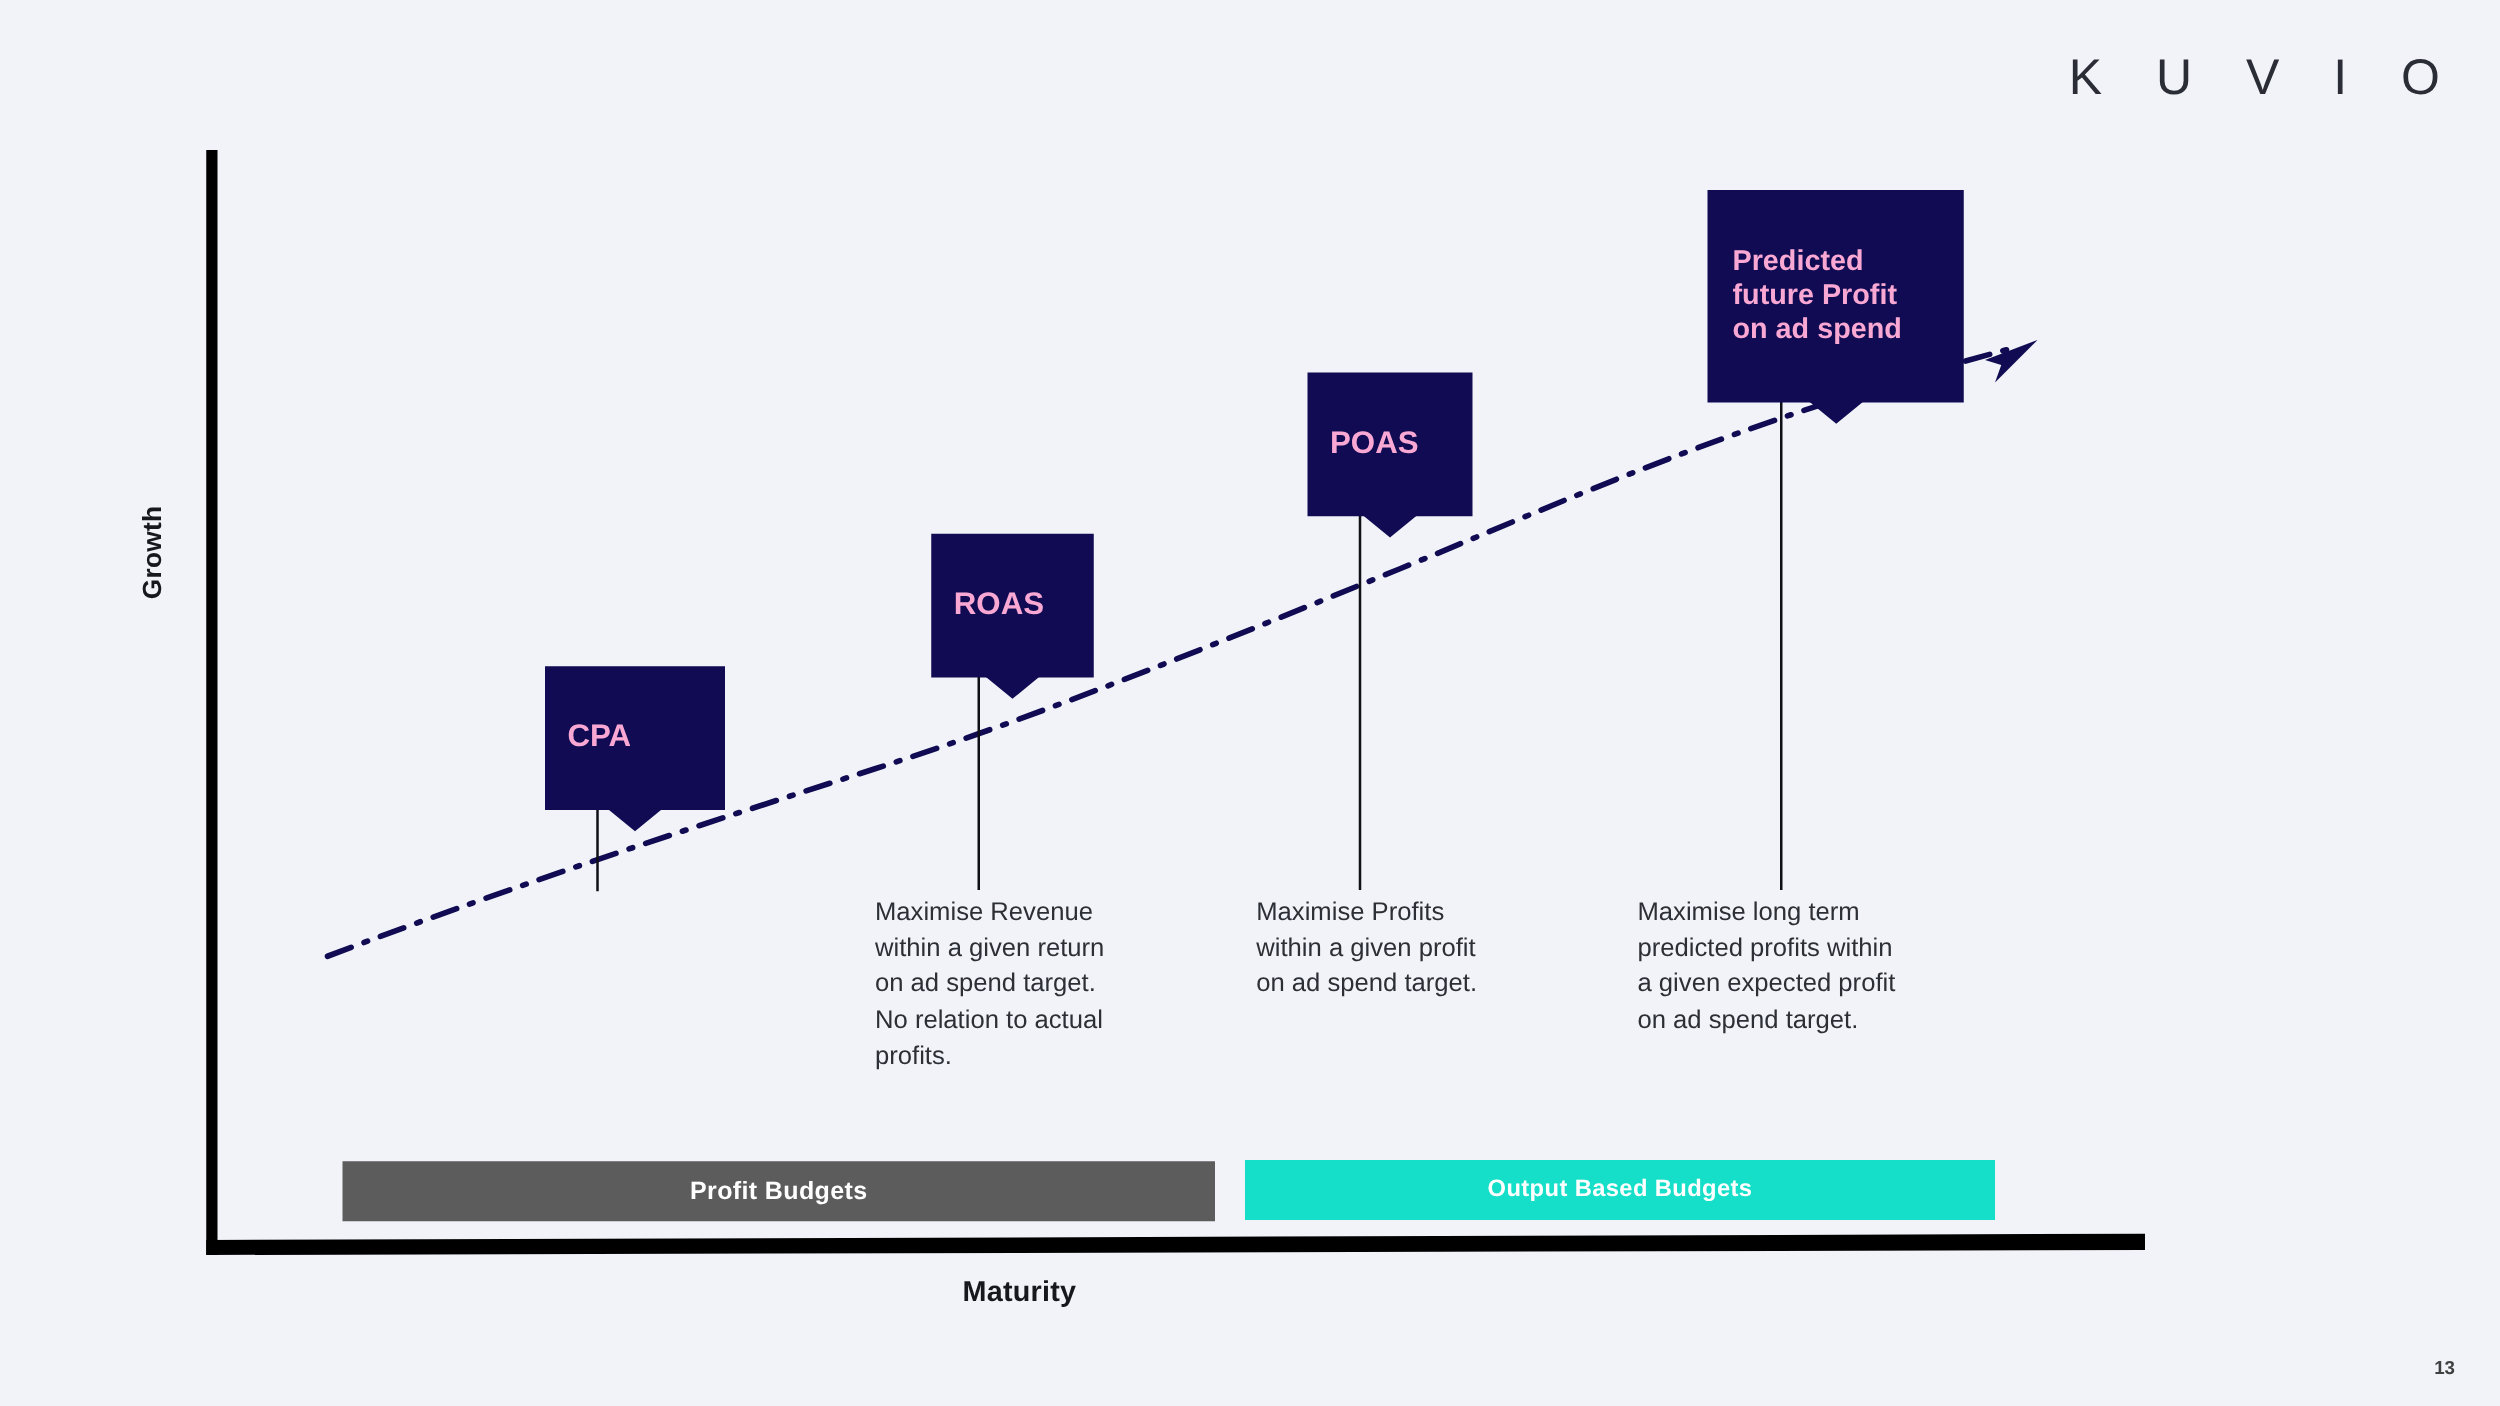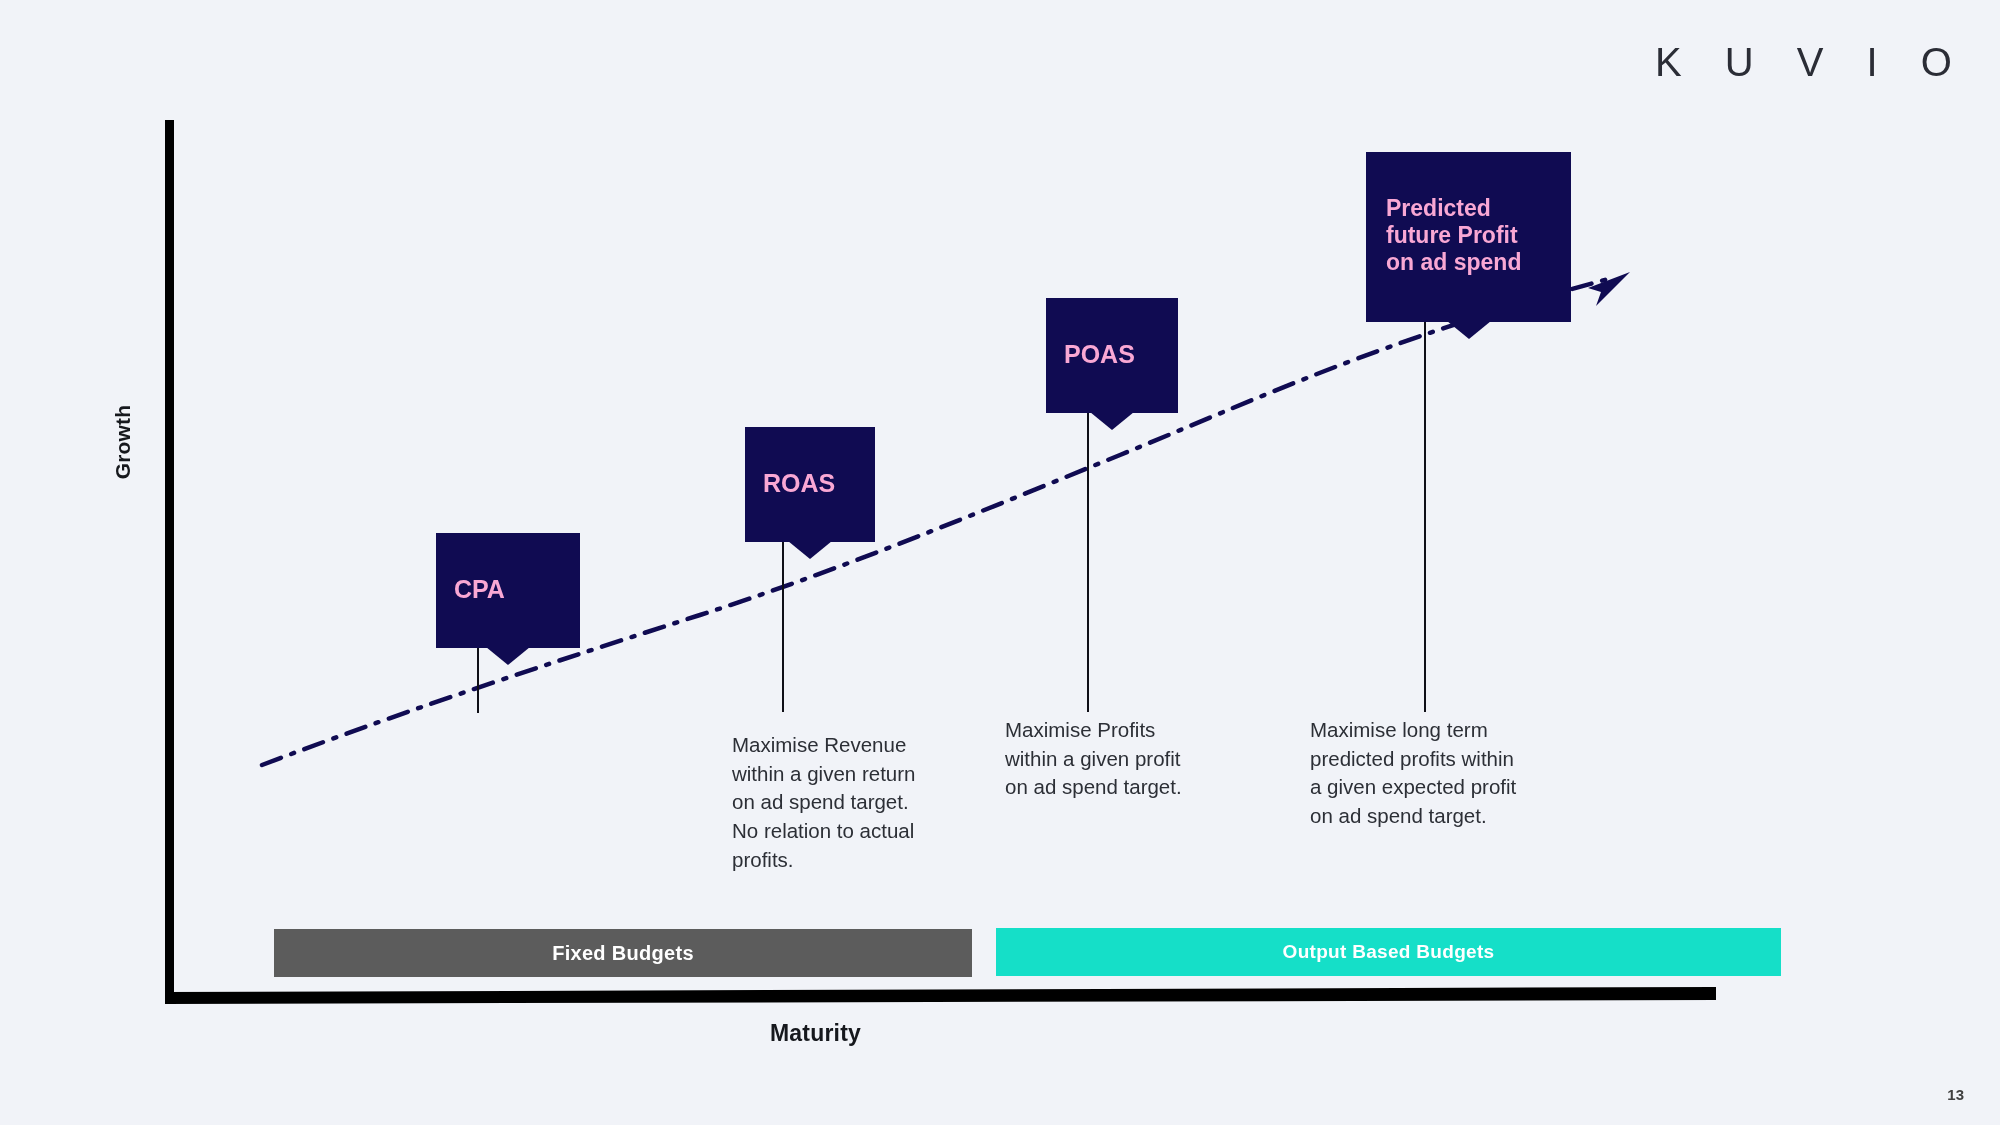--- a/index.html
+++ b/index.html
@@ -116,21 +116,21 @@
   <div class="callout" style="left:436px; top:533px; width:144px; font-size:25px;">
     <span>CPA</span>
     <span class="notch"></span>
   </div>
 
   <div class="stem" style="left:782px; top:490px; height:222px;"></div>
   <div class="callout" style="left:745px; top:427px; width:130px; font-size:25px;">
     <span>ROAS</span>
     <span class="notch"></span>
   </div>
-  <div class="desc" style="left:732px; top:716px; width:265px;margin-top:15px;">Maximise Revenue
+  <div class="desc" style="left:700px; top:716px; width:265px;">Maximise Revenue
 within a given return
 on ad spend target.
 No relation to actual
 profits.</div>
 
   <div class="stem" style="left:1087px; top:362px; height:350px;"></div>
   <div class="callout" style="left:1046px; top:298px; width:132px; font-size:25px;">
     <span>POAS</span>
     <span class="notch"></span>
   </div>
@@ -144,21 +144,21 @@
 future Profit
 on ad spend</span>
     <span class="notch"></span>
   </div>
   <div class="desc" style="left:1310px; top:716px; width:265px;">Maximise long term
 predicted profits within
 a given expected profit
 on ad spend target.</div>
 
   <div class="bar" id="bar-fixed" style="left:274px; top:929px; width:698px; height:48px;">
-    <span>Fixed Budgets</span>
+    <span>Profit Budgets</span>
   </div>
-  <div class="bar" id="bar-output" style="left:996px; top:928px; width:785px; height:48px;">
+  <div class="bar" id="bar-output" style="left:996px; top:928px; width:600px; height:48px;">
     <span>Output Based Budgets</span>
   </div>
 
   <div id="pageno">13</div>
 
 </div>
 
 </body></html>

